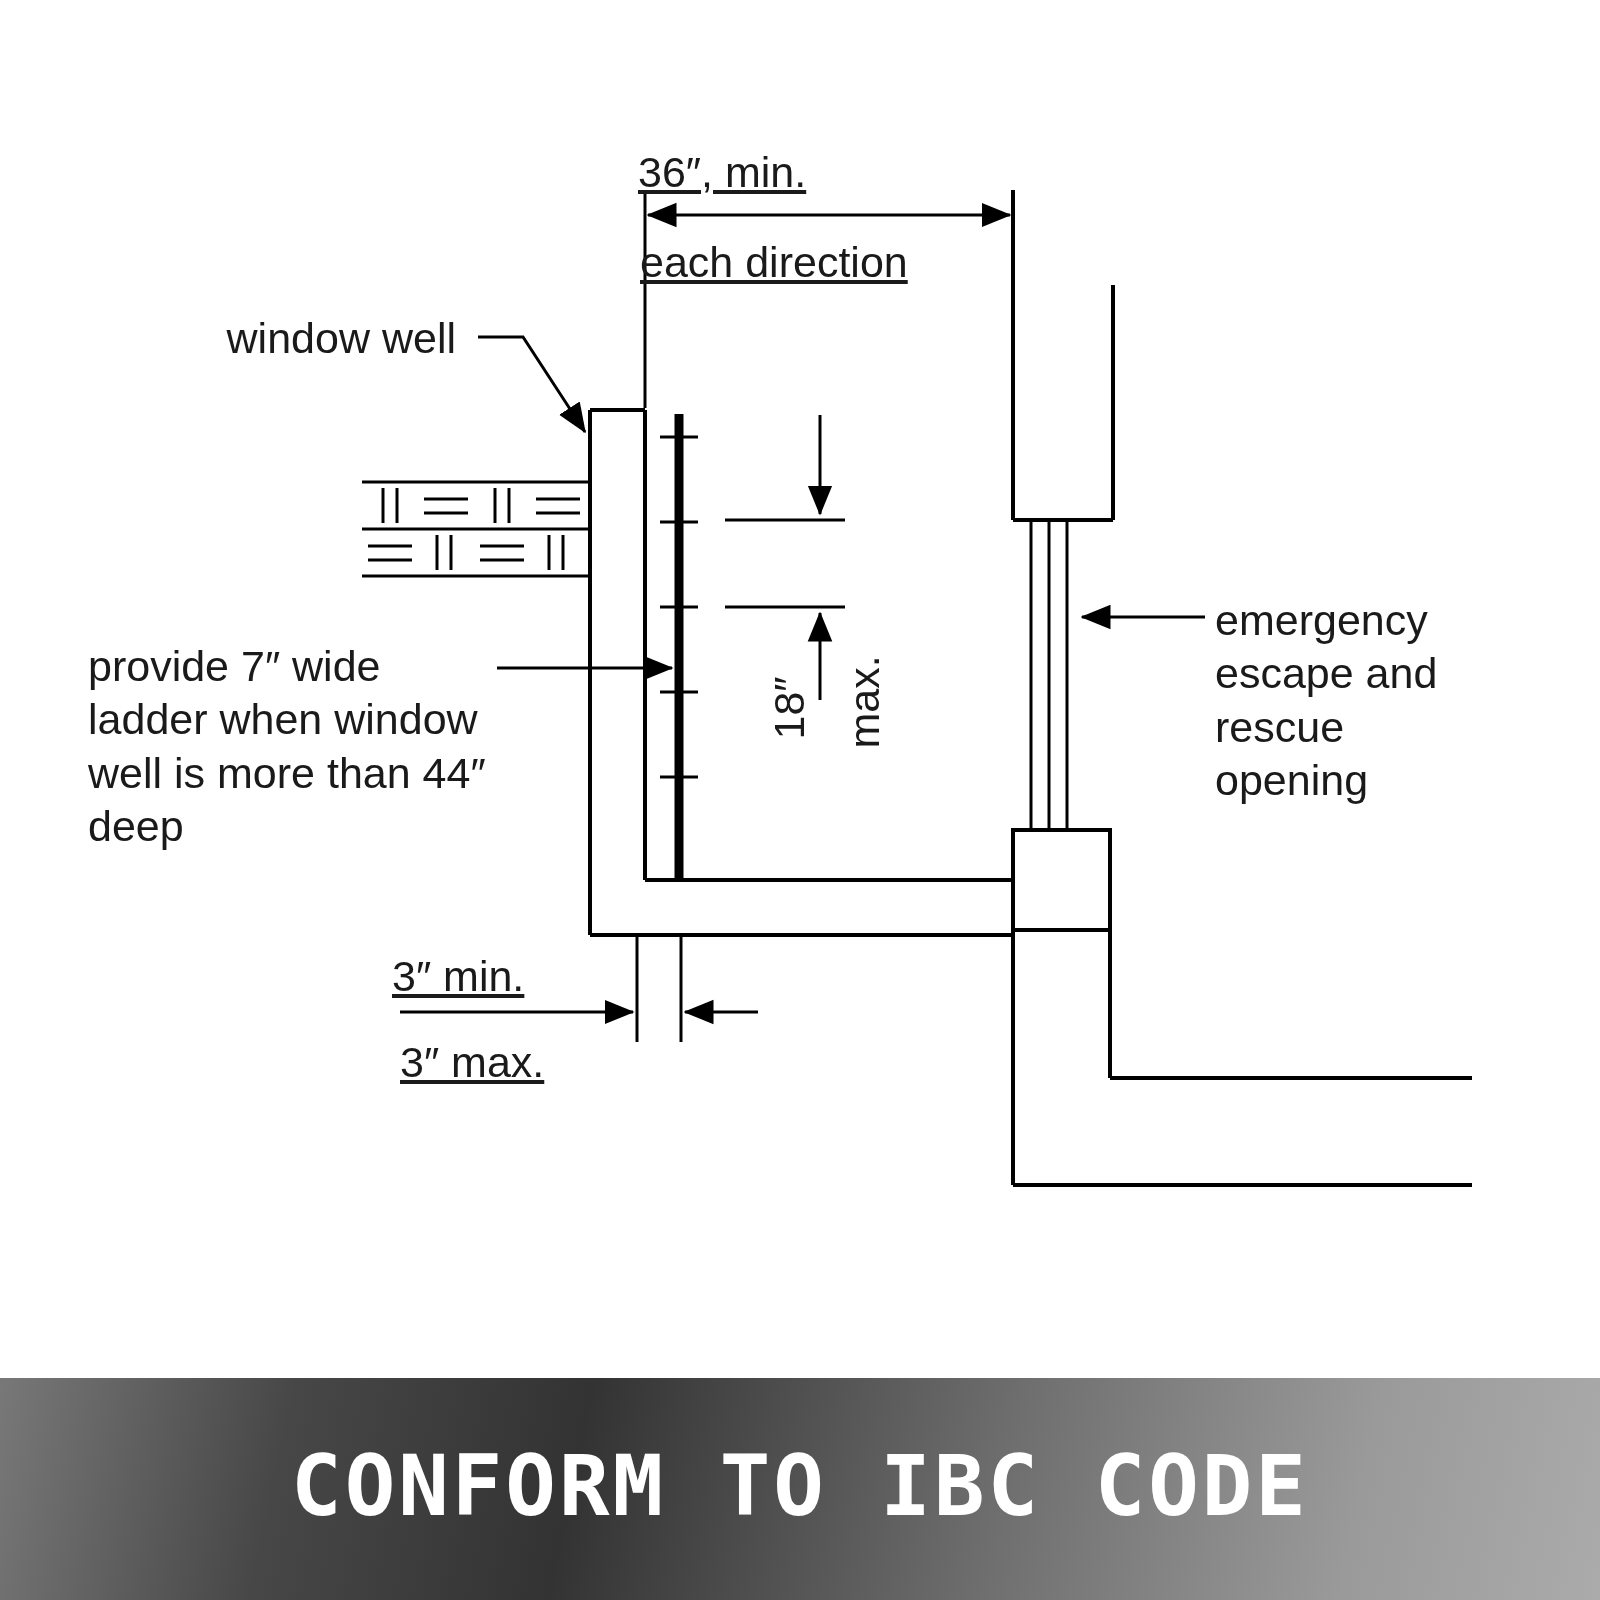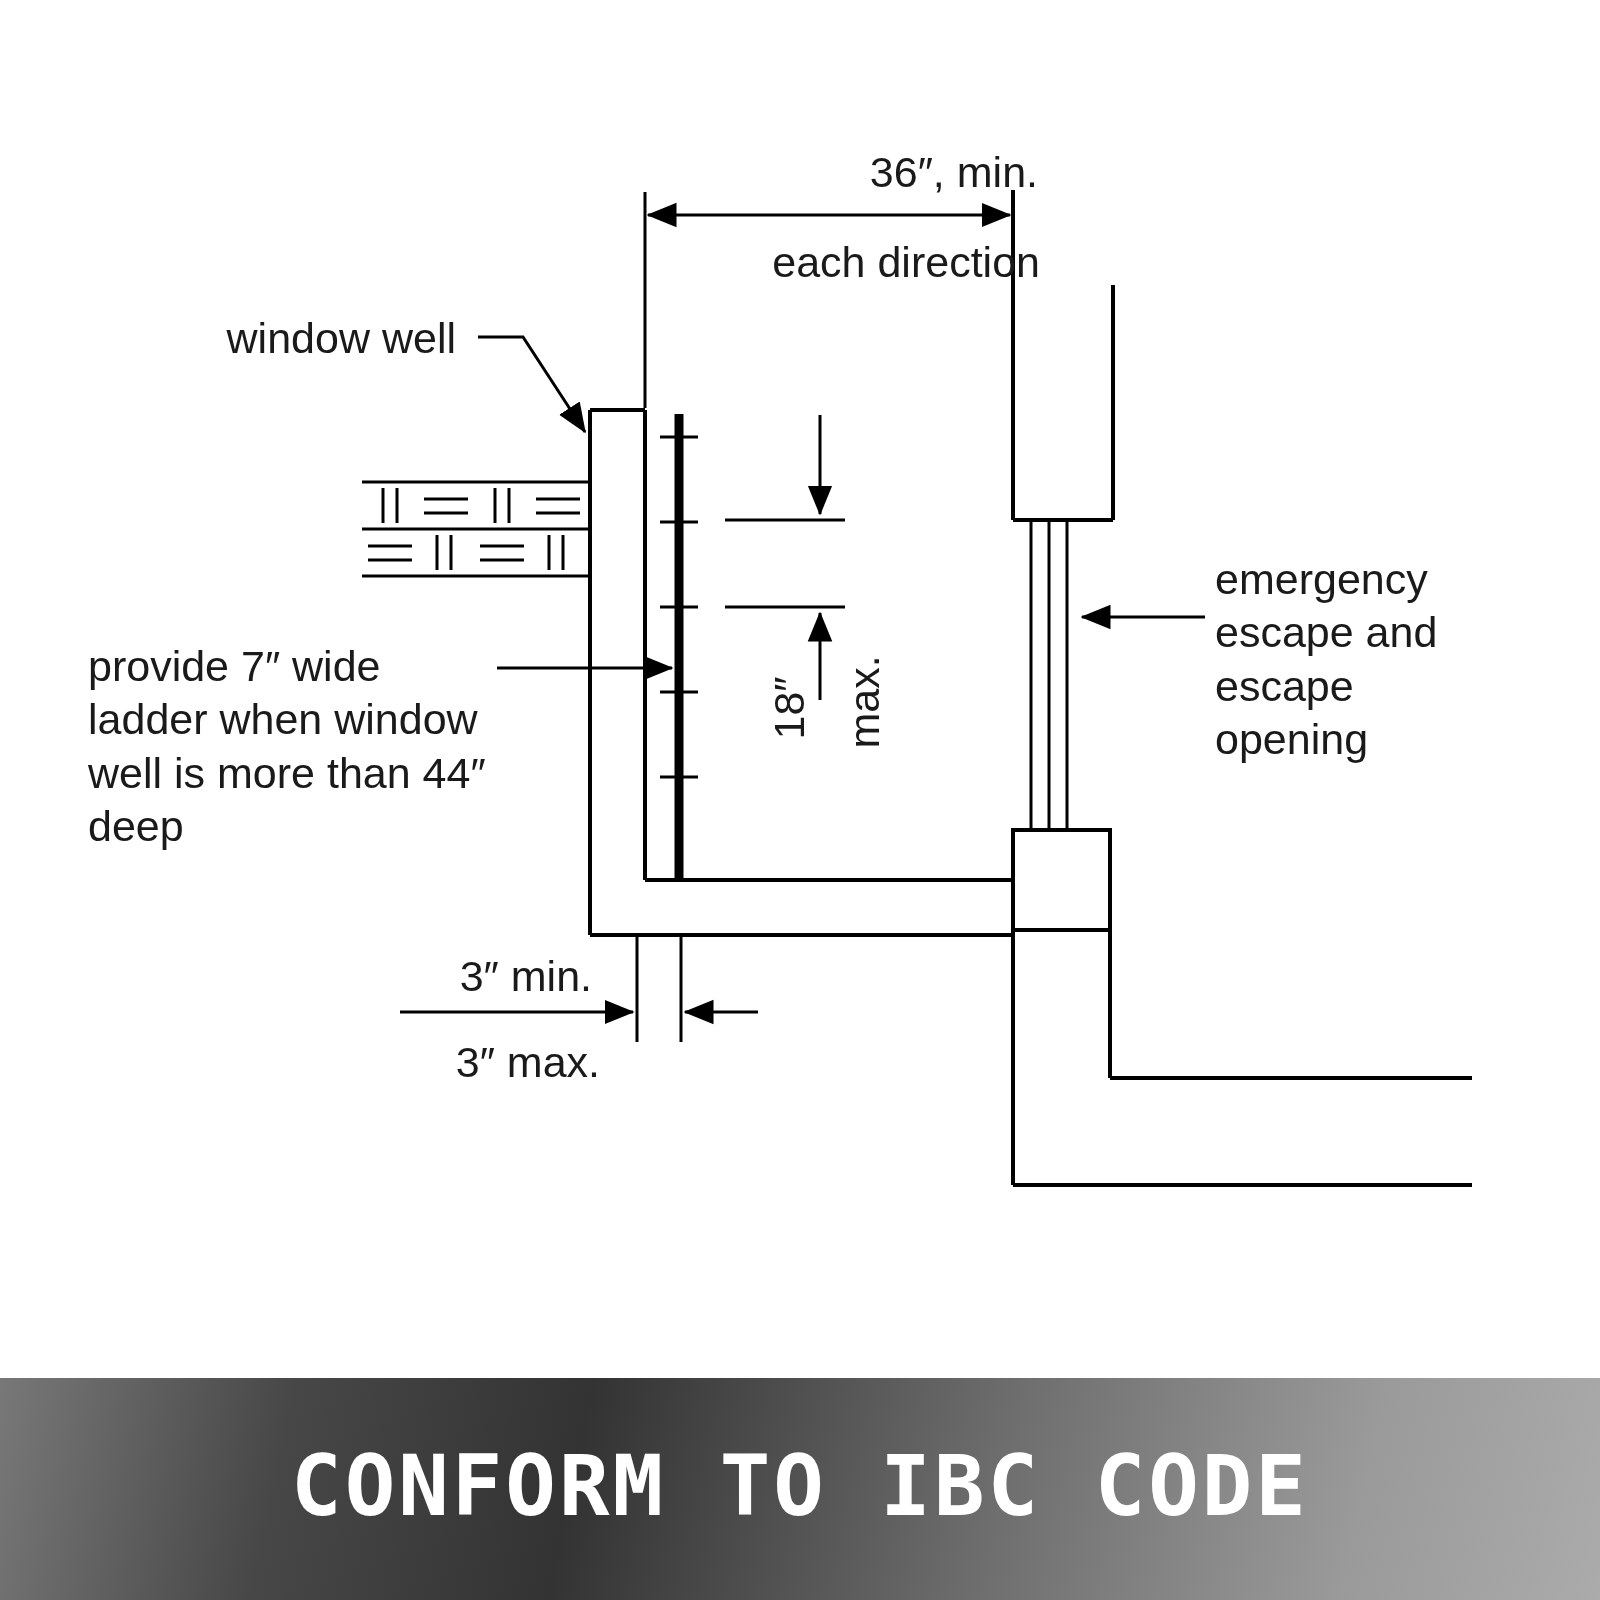--- a/index.html
+++ b/index.html
@@ -1,21 +1,21 @@
 <!DOCTYPE html>
 <html><head>
 <meta charset="utf-8">
 <style>
   * { margin:0; padding:0; box-sizing:border-box; }
   html,body { width:1600px; height:1600px; background:#fff; }
   body { font-family:"Liberation Sans","DejaVu Sans",sans-serif; color:#1a1a1a; }
   .stage { position:relative; width:1600px; height:1600px; background:#fff; overflow:hidden; }
   svg.draw { position:absolute; left:0; top:0; width:1600px; height:1600px; }
   .lbl { position:absolute; font-size:43px; line-height:1.24; color:#1a1a1a; white-space:nowrap; }
-  .center { text-align:right; }
+  .center { text-align:left;text-decoration:underline; }
   .right { text-align:right; }
   .rot { display:flex; align-items:center; justify-content:center; transform:rotate(-90deg); }
   .banner {
     position:absolute; left:0; top:1378px; width:1600px; height:236px;
     background:linear-gradient(102deg,#787878 0%,#474747 18%,#333333 36%,#6e6e6e 62%,#9a9a9a 84%,#ababab 100%);
     display:flex; align-items:center; justify-content:center;
   }
   .banner-text {
     font-family:"DejaVu Sans Mono","Liberation Mono",monospace;
     font-weight:bold; font-size:84px; letter-spacing:3px; color:#ffffff;
@@ -127,24 +127,24 @@
     <div>provide 7″ wide</div>
     <div>ladder when window</div>
     <div>well is more than 44″</div>
     <div>deep</div>
   </div>
 
   <div class="lbl rot" style="left:738px; top:683px; width:104px; height:50px;">18″</div>
 
   <div class="lbl rot" style="left:813px; top:677px; width:104px; height:50px;">max.</div>
 
-  <div class="lbl" style="left:1215px; top:553px;">
+  <div class="lbl" style="left:1215px; top:594px;">
     <div>emergency</div>
     <div>escape and</div>
-    <div>escape</div>
+    <div>rescue</div>
     <div>opening</div>
   </div>
 
   <div class="lbl center" style="left:392px; top:950px; width:200px;">3″ min.</div>
 
   <div class="lbl center" style="left:400px; top:1036px; width:200px;">3″ max.</div>
 
   <div class="banner">
     <div class="banner-text">CONFORM TO IBC CODE</div>
   </div>

